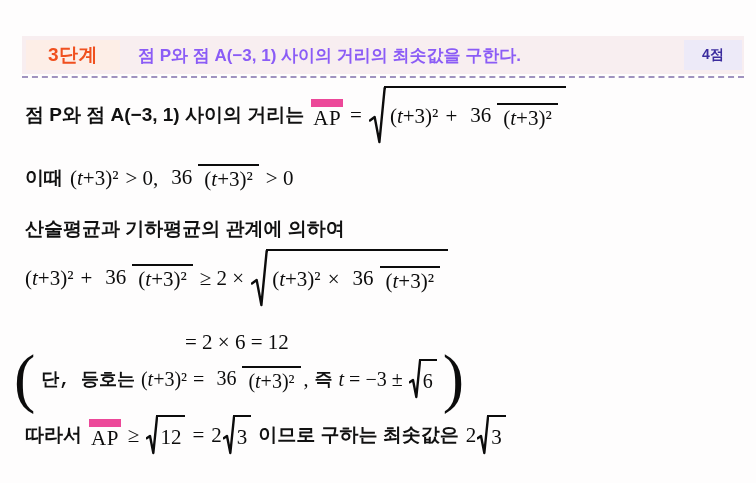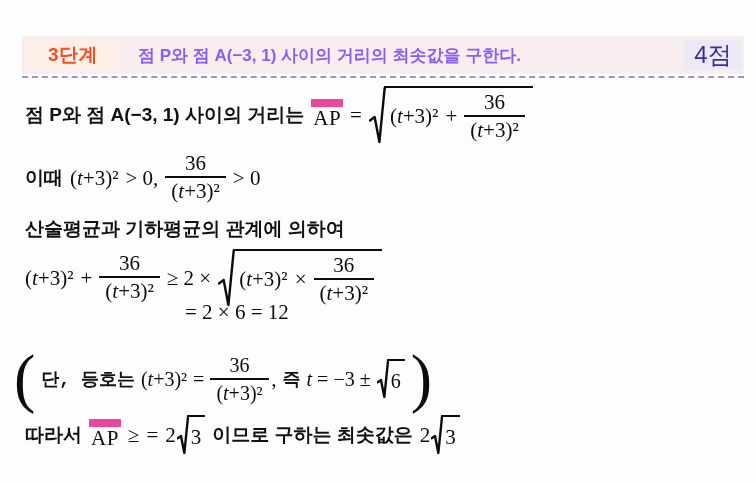--- a/index.html
+++ b/index.html
@@ -27,21 +27,21 @@
     width:94px;height:30px;margin-left:4px;background:var(--step-badge-bg);
     display:flex;align-items:center;justify-content:center;
     color:var(--accent-orange);font-weight:700;font-size:19px;letter-spacing:.5px;text-align:center;
   }
   .header-title{
     flex:1;margin-left:18px;font-weight:700;font-size:17px;color:#8b5cf6;
   }
   .points-badge{
     width:58px;height:30px;margin-right:2px;background:var(--points-badge-bg);
     display:flex;align-items:center;justify-content:center;
-    color:var(--accent-purple);font-weight:400;font-size:24px;
+    color:var(--accent-purple);font-weight:700;font-size:14px;
   }
   .dashed-divider{
     position:absolute;left:22px;right:12px;top:76px;height:0;
     border-top:2px dashed var(--divider);
   }
   
   .row{
     position:absolute;left:25px;display:flex;align-items:center;gap:7px;
     white-space:nowrap;
   }
@@ -49,21 +49,21 @@
   .m{font-family:"Liberation Serif",serif;font-size:21px;color:#0c0c0c;}
   .m i, .m .v{font-style:italic;}
   .coef{margin-right:-3px;}
   .tight{margin-left:-3px;}
   
   .ov{
     display:inline-block;border-top:8px solid #ec4899;padding:0 2px 1px;
     line-height:1.05;letter-spacing:.5px;
   }
   
-  .frac{display:inline-flex;flex-direction:column;align-items:center;vertical-align:middle;}
+  .frac{display:inline-flex;flex-direction:row;align-items:center;vertical-align:middle;}
   .frac .num{padding:0 6px 2px;line-height:1.05;}
   .frac .den{border-top:2px solid #0c0c0c;padding:2px 6px 0;line-height:1.1;}
   
   .sqrt{display:inline-flex;align-items:stretch;}
   .sqrt-sign{align-self:stretch;}
   .sqrt-sign path{stroke:#0c0c0c;stroke-width:2.4;fill:none;vector-effect:non-scaling-stroke;stroke-linejoin:round;stroke-linecap:round;}
   .sqrt-body{
     border-top:2.4px solid #0c0c0c;margin-left:-2px;
     display:inline-flex;align-items:center;gap:7px;
     padding:3px 8px 2px 6px;
@@ -146,21 +146,21 @@
         <span class="m">(<i class="v">t</i>+3)²</span>
         <span class="m">×</span>
         <span class="frac">
           <span class="num m">36</span>
           <span class="den m">(<i class="v">t</i>+3)²</span>
         </span>
       </span>
     </span>
   </div>
 
-  <div class="row" style="top:296px;height:32px;left:185px;">
+  <div class="row" style="top:326px;height:32px;left:185px;">
     <span class="m">= 2 × 6 = 12</span>
   </div>
 
   <div class="row note" style="top:350px;height:58px;left:14px;gap:6px;">
     <span class="bigparen">(</span>
     <span class="ko">단, 등호는</span>
     <span class="m">(<i class="v">t</i>+3)²</span>
     <span class="m">=</span>
     <span class="frac">
       <span class="num m">36</span>
@@ -177,20 +177,28 @@
         <span class="m">6</span>
       </span>
     </span>
     <span class="bigparen">)</span>
   </div>
 
   <div class="row" style="top:412px;height:46px;">
     <span class="ko">따라서</span>
     <span class="m ov">AP</span>
     <span class="m">≥</span>
+    <span class="sqrt short">
+      <svg class="sqrt-sign" viewBox="0 0 18 60" preserveAspectRatio="none" aria-hidden="true">
+          <path d="M1 35 L6 31.5 L11 57 L16.6 2 L18 2"></path>
+        </svg>
+      <span class="sqrt-body">
+        <span class="m">12</span>
+      </span>
+    </span>
     <span class="m">=</span>
     <span class="m coef">2</span>
     <span class="sqrt short tight">
       <svg class="sqrt-sign" viewBox="0 0 18 60" preserveAspectRatio="none" aria-hidden="true">
           <path d="M1 35 L6 31.5 L11 57 L16.6 2 L18 2"></path>
         </svg>
       <span class="sqrt-body">
         <span class="m">3</span>
       </span>
     </span>

